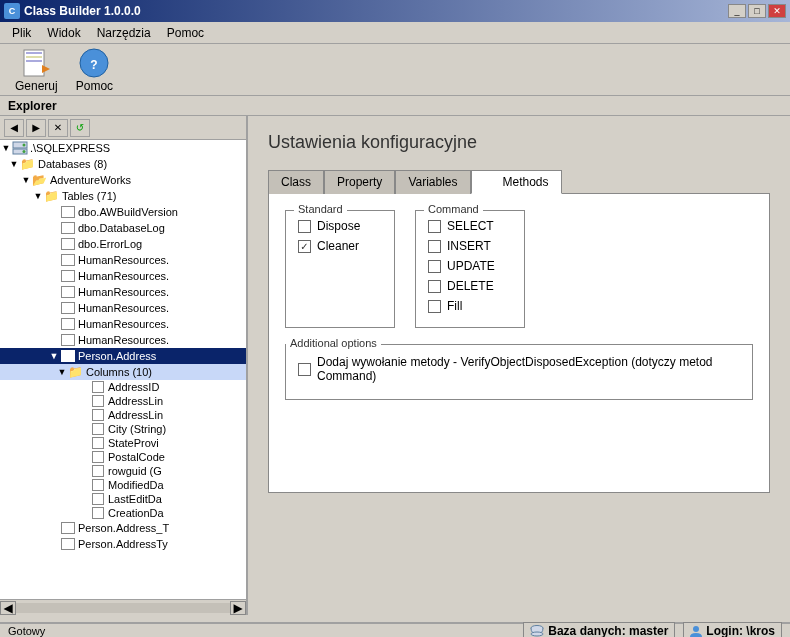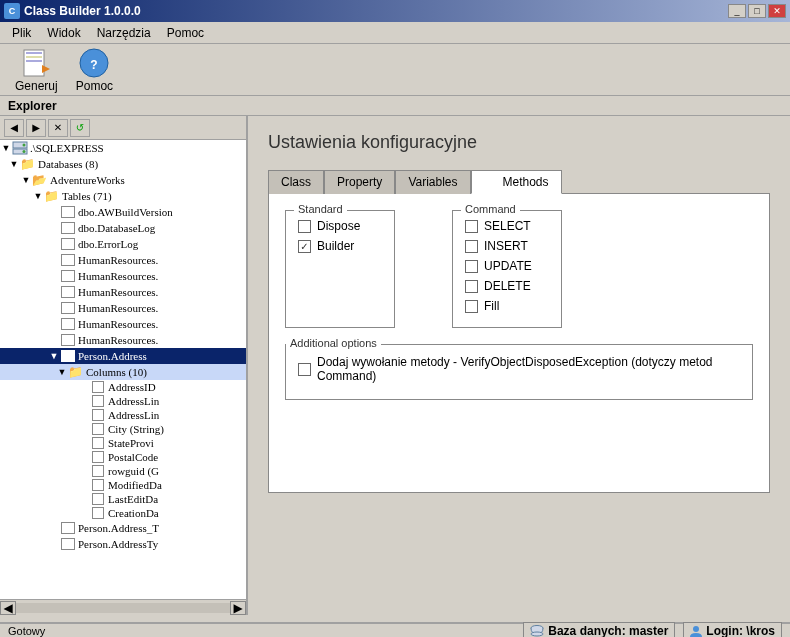--- a/index.html
+++ b/index.html
@@ -93,21 +93,21 @@
     }
     .tree-content { overflow-y: auto; flex: 1; background: white; }
     .tree-item {
       display: flex; align-items: center; padding: 1px 0; cursor: pointer; white-space: nowrap;
     }
     .tree-item.selected { background: #0a246a; color: white; }
     .tree-expand { width: 12px; height: 12px; display: flex; align-items: center; justify-content: center; font-size: 9px; }
     .tree-icon { width: 16px; height: 14px; margin-right: 2px; display: flex; align-items: center; justify-content: center; }
     .folder-icon { color: #f0c040; font-size: 12px; }
     .table-icon { width: 14px; height: 12px; background: white; border: 1px solid #888; display: inline-block; }
-    .tree-label { font-size: 11px; font-family: Liberation Serif, serif; }
+    .tree-label { font-size: 11px; }
     .indent-1 { padding-left: 8px; }
     .indent-2 { padding-left: 20px; }
     .indent-3 { padding-left: 32px; }
     .indent-4 { padding-left: 48px; }
     .indent-5 { padding-left: 56px; }
 
     .col-item { display: flex; align-items: center; padding: 1px 0; padding-left: 92px; }
     .col-checkbox { width: 12px; height: 12px; border: 1px solid #888; margin-right: 4px; background: white; }
 
     
@@ -473,25 +473,25 @@
       <div class="sections-row">
 
         <div class="section-group" style="min-width:110px;">
           <span class="section-label">Standard</span>
           <div class="checkbox-row">
             <div class="checkbox">&nbsp;</div>
             <span class="checkbox-label">Dispose</span>
           </div>
           <div class="checkbox-row">
             <div class="checkbox checked">✓</div>
-            <span class="checkbox-label">Builder</span>
+            <span class="checkbox-label">Cleaner</span>
           </div>
         </div>
 
-        <div class="section-group" style="min-width:110px;margin-left:37px;">
+        <div class="section-group" style="min-width:110px;">
           <span class="section-label">Command</span>
           <div class="checkbox-row">
             <div class="checkbox">&nbsp;</div>
             <span class="checkbox-label">SELECT</span>
           </div>
           <div class="checkbox-row">
             <div class="checkbox">&nbsp;</div>
             <span class="checkbox-label">INSERT</span>
           </div>
           <div class="checkbox-row">

